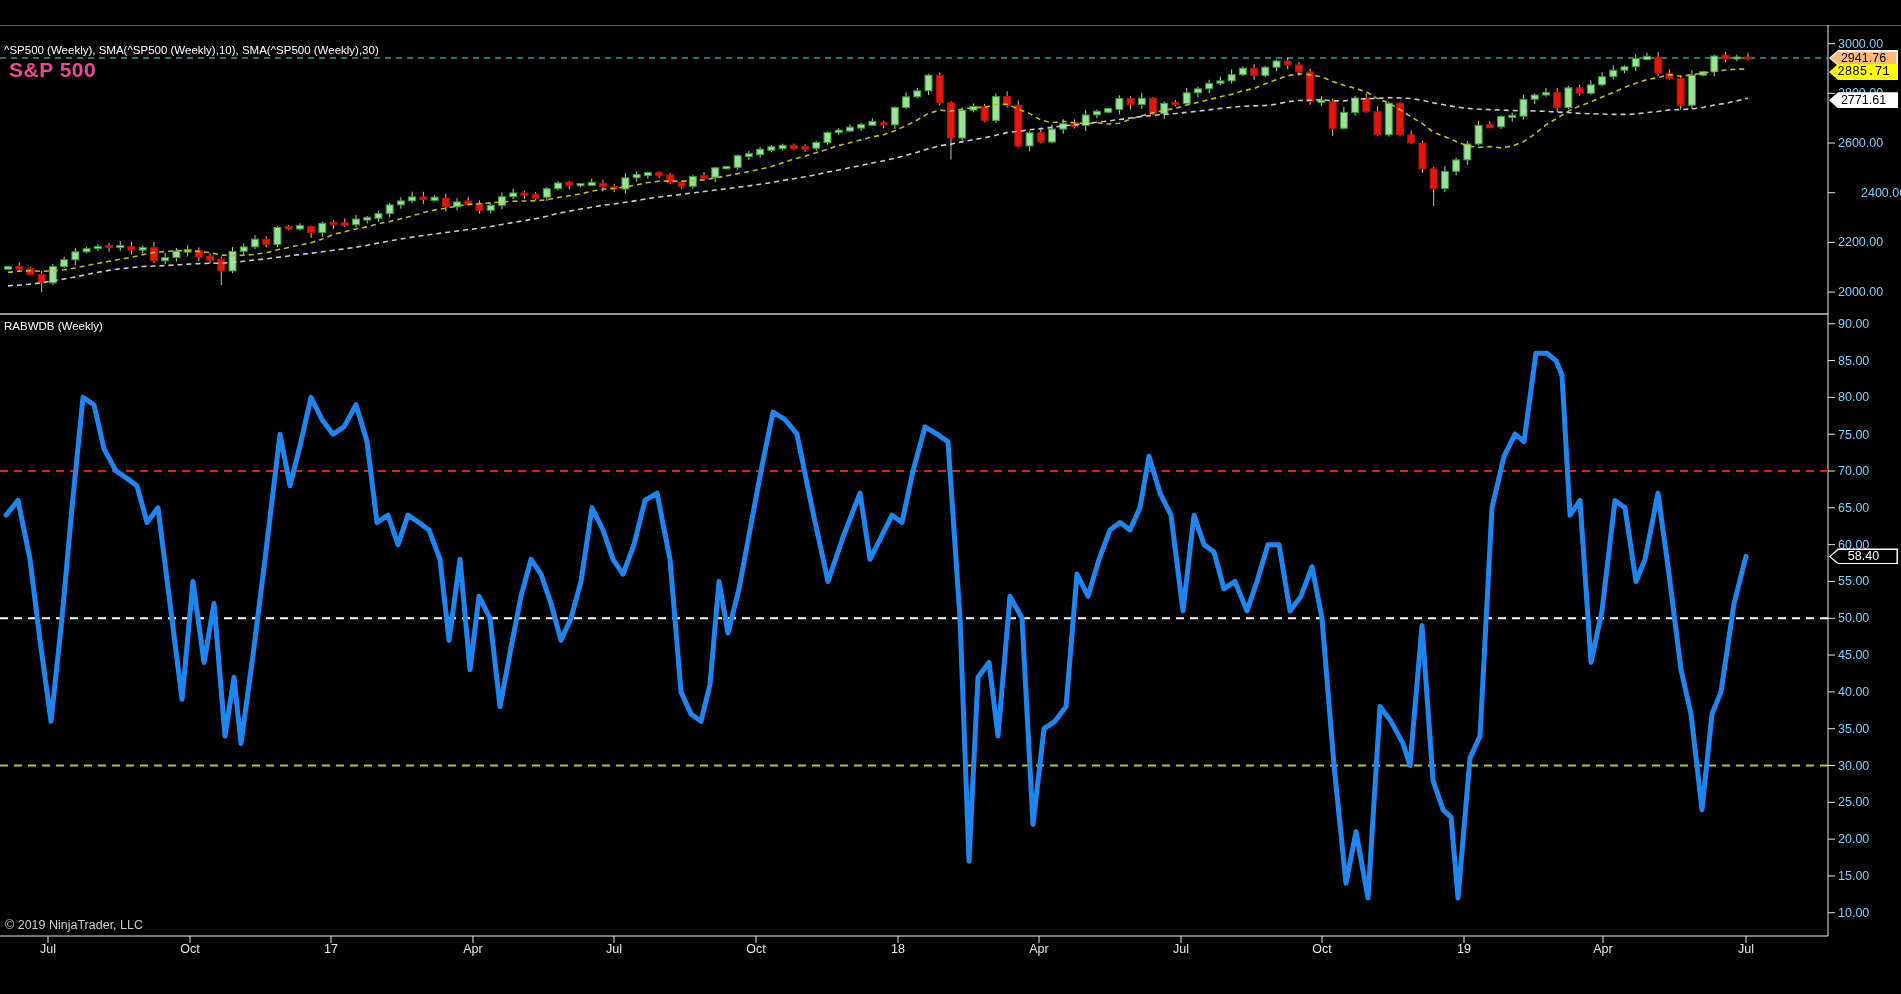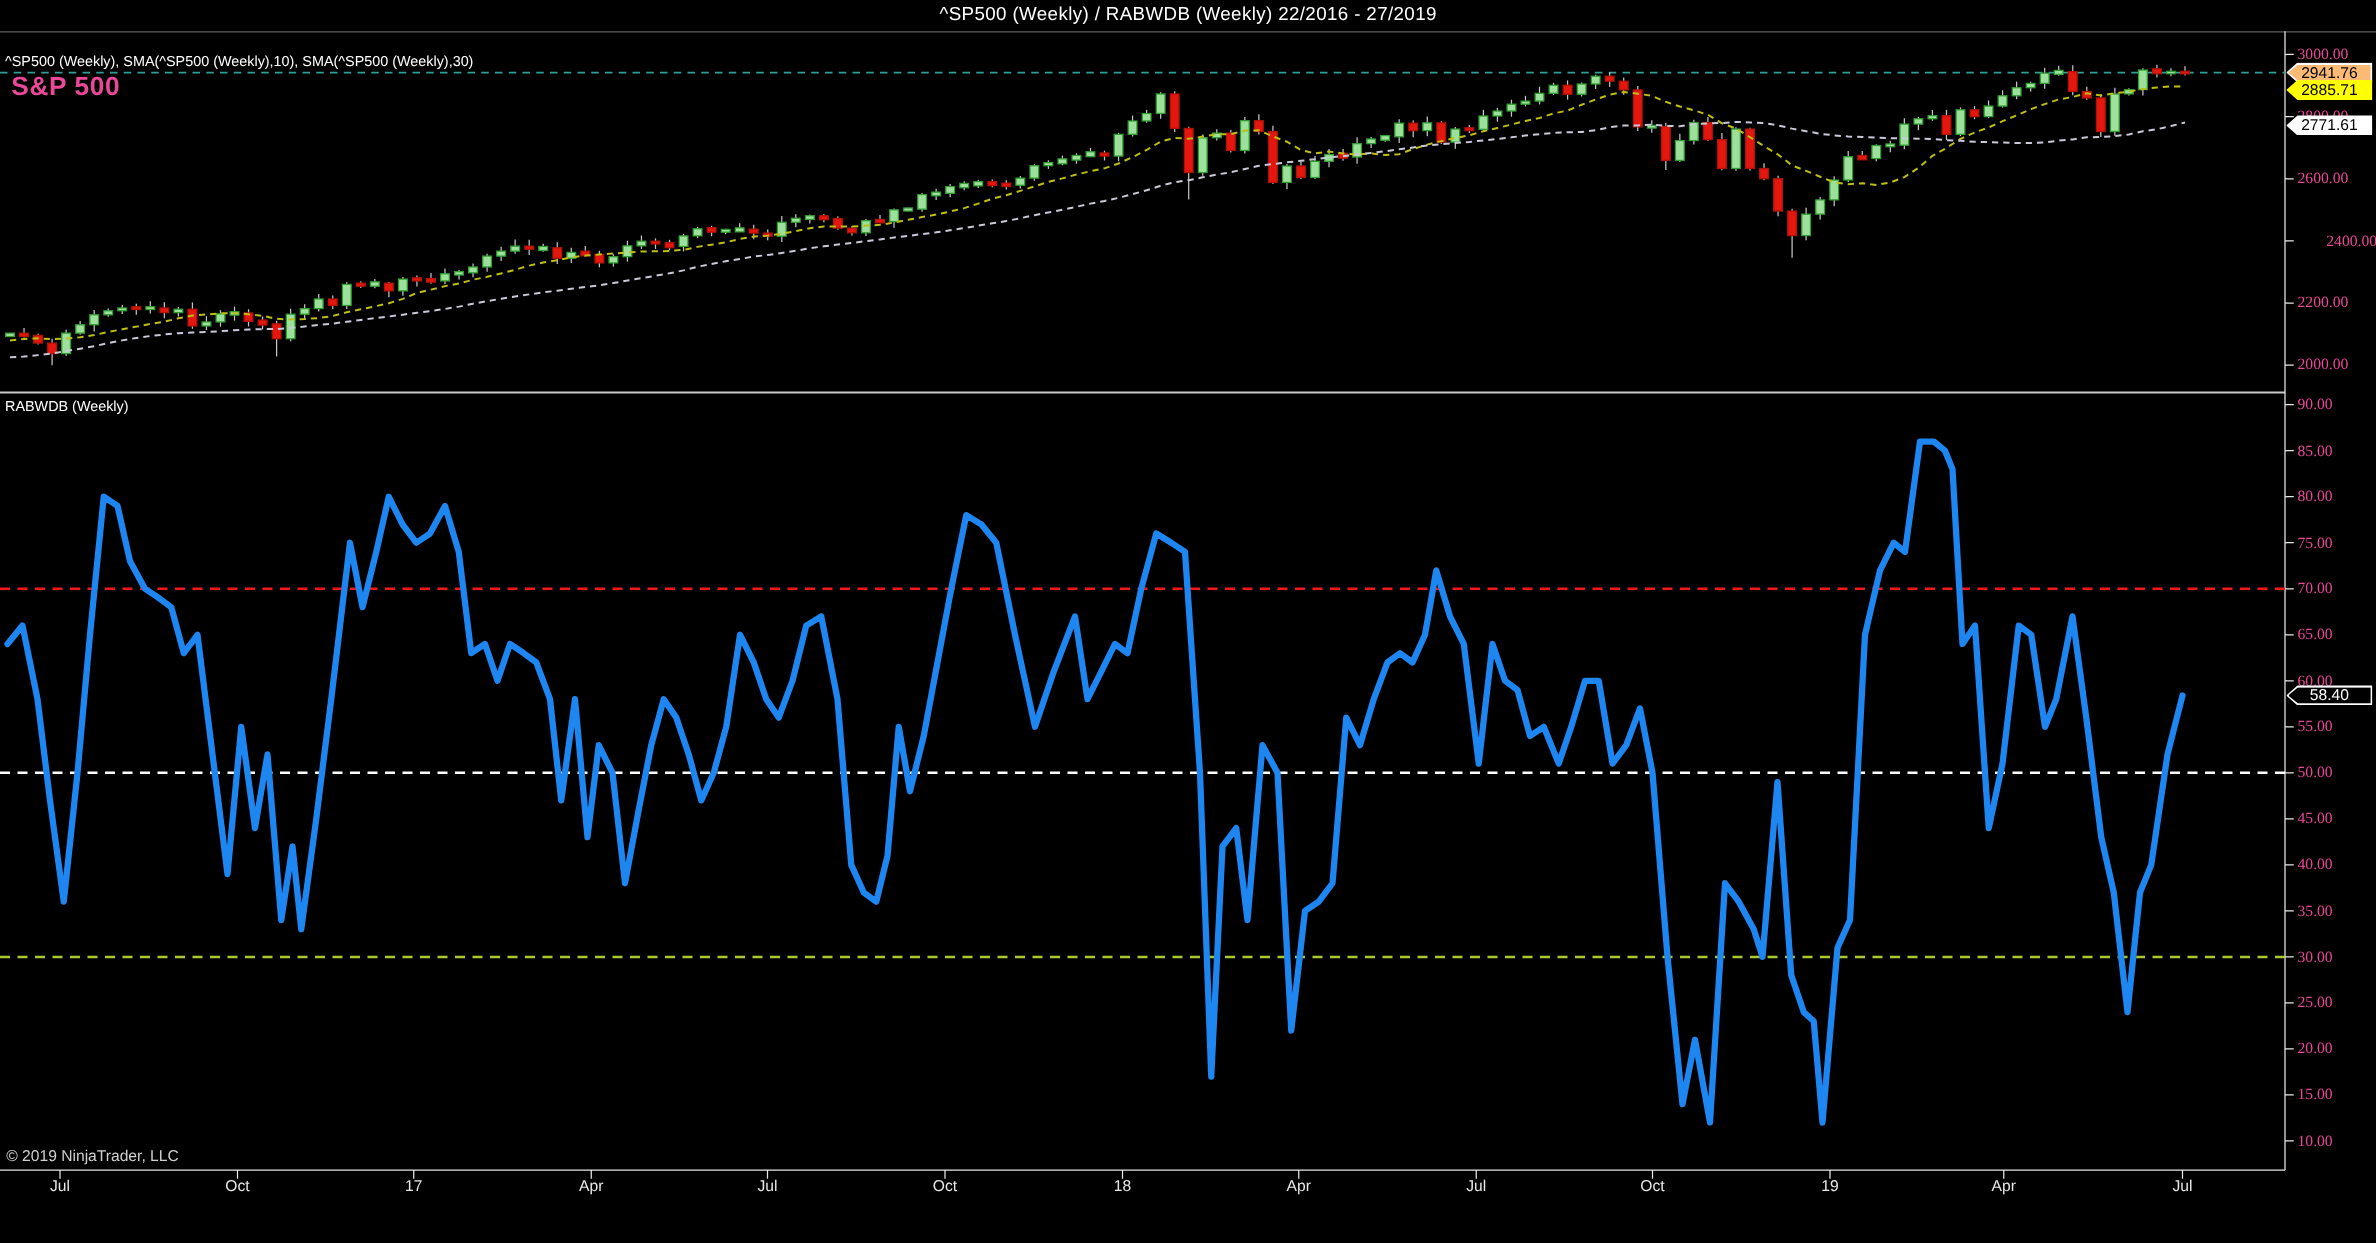--- a/index.html
+++ b/index.html
@@ -7,33 +7,32 @@
          font-family:"Liberation Sans",sans-serif;}
   .abs{position:absolute;}
   #title{left:0;top:0;width:1901px;height:24px;line-height:24px;text-align:center;
          color:#fff;font-size:15px;letter-spacing:.3px;}
   #chartframe{left:0;top:25px;width:1901px;height:0;border-top:1px solid #5f5f5f;}
   #legend{left:4px;top:44px;color:#fff;font-size:11.5px;white-space:pre;text-align:center;}
   #watermark{left:9px;top:58px;color:#ec4899;font-size:21px;font-weight:bold;letter-spacing:.5px;text-align:center;}
   #rabwdb-label{left:4px;top:320px;color:#fff;font-size:11.5px;}
   #copyright{left:5px;top:918px;color:#cfcfcf;font-size:12.5px;}
   svg{position:absolute;left:0;top:0;}
-  .ytick{position:absolute;left:1838px;color:#ec4899;font-size:12.5px;transform:translateY(-50%);white-space:nowrap;font-family:Liberation Serif, serif;}
+  .ytick{position:absolute;left:1838px;color:#7dd3fc;font-size:12.5px;transform:translateY(-50%);white-space:nowrap;}
   .xlab{position:absolute;top:942px;color:#e8e8e8;font-size:12.5px;transform:translateX(-50%);}
   .tag{position:absolute;left:1829px;width:69px;height:16px;
        clip-path:polygon(0 50%,9px 0,100% 0,100% 100%,9px 100%);
        font-size:12.5px;line-height:16px;text-align:center;transform:translateY(-50%);}
   .tag .inner{position:absolute;left:1.5px;top:1.5px;right:1.5px;bottom:1.5px;
        clip-path:polygon(0 50%,8px 0,100% 0,100% 100%,8px 100%);line-height:13px;}
 </style>
 </head>
 <body>
 
 <div id="stage">
-  <div id="title" class="abs">^SP500 (Weekly) / RABWDB (Weekly)  22/2016 - 27/2019</div>
   <div id="chartframe" class="abs"></div>
 
   <div id="price-panel" class="abs" style="left:0;top:25px;width:1828px;height:289px;"></div>
   <div id="indicator-panel" class="abs" style="left:0;top:314px;width:1828px;height:622px;"></div>
 
   <svg id="plot" width="1901" height="994">
       <line x1="0" y1="314" x2="1828" y2="314" stroke="#c8c8c8" stroke-width="1.5"></line>
       <line x1="1828" y1="25" x2="1828" y2="936" stroke="#e8e8e8" stroke-width="1"></line>
       <line x1="0" y1="936" x2="1828" y2="936" stroke="#e8e8e8" stroke-width="1"></line>
       <line x1="0" y1="471" x2="1828" y2="471" stroke="#f21818" stroke-width="2" stroke-dasharray="8 6"></line>
@@ -434,21 +433,21 @@
       <div class="xlab" style="left: 898px;">18</div>
       <div class="xlab" style="left: 1039px;">Apr</div>
       <div class="xlab" style="left: 1181px;">Jul</div>
       <div class="xlab" style="left: 1322px;">Oct</div>
       <div class="xlab" style="left: 1464px;">19</div>
       <div class="xlab" style="left: 1603px;">Apr</div>
       <div class="xlab" style="left: 1746px;">Jul</div>
       <div class="tag" style="top: 58.0717px; background: rgb(255, 255, 255);">
         <div class="inner" style="background: #fdba74; color: rgb(0, 0, 0);">2941.76</div>
       </div>
-      <div class="tag" style="top: 72.0003px; background: rgb(255, 255, 0);">
+      <div class="tag" style="top: 72.0003px; background: rgb(255, 255, 0); font-family: Liberation Mono, monospace;">
         <div class="inner" style="background: rgb(255, 255, 0); color: rgb(0, 0, 0);">2885.71</div>
       </div>
       <div class="tag" style="top: 100.354px; background: rgb(255, 255, 255);">
         <div class="inner" style="background: rgb(255, 255, 255); color: rgb(0, 0, 0);">2771.61</div>
       </div>
       <div class="tag" style="top: 556.405px; background: rgb(255, 255, 255);">
         <div class="inner" style="background: rgb(0, 0, 0); color: rgb(255, 255, 255);">58.40</div>
       </div>
     </div>
 </div>

